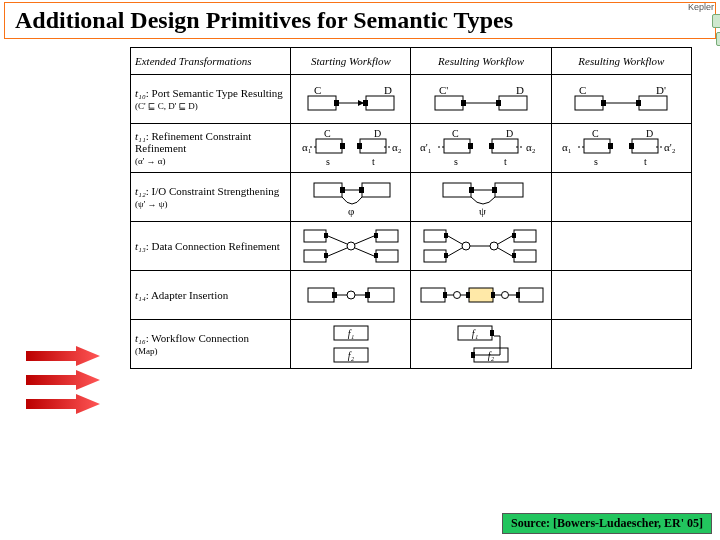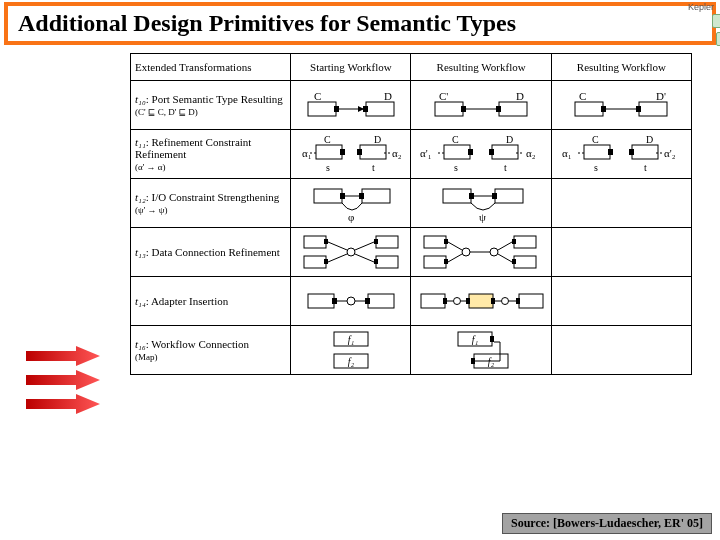--- a/index.html
+++ b/index.html
@@ -1,31 +1,31 @@
 <!DOCTYPE html>
 <html><head>
 <meta charset="utf-8">
 <style>
   body { margin:0; padding:0; font-family:"Times New Roman",serif; background:#fff; width:720px; height:540px; position:relative; }
-  .title-bar { border:4px solid #f97316; margin:2px 4px; padding:4px 10px; font-size:24px; font-weight:bold; background:#fff;}
+  .title-bar { border:1px solid #f97316; margin:2px 4px; padding:4px 10px; font-size:24px; font-weight:bold; background:#fff;}
   .logo { position:absolute; top:2px; right:6px; font-size:9px; color:#555; font-family:Arial,sans-serif;padding-left:27px;}
   .logo-boxes { position:absolute; top:14px; right:8px; }
   .lb { position:absolute; width:16px; height:12px; border:1px solid #7a7; background:#cfe8cf; border-radius:2px;}
   table.main { border-collapse:collapse; margin:8px 0 0 130px; width:562px; table-layout:fixed; }
   table.main td, table.main th { border:1px solid #000; vertical-align:middle; padding:2px 4px; font-size:11px; }
-  table.main th { font-weight:normal; text-align:left; height:22px; }
+  table.main th { font-style:italic; font-weight:normal; text-align:left; height:22px; }
   table.main th.c { text-align:center; }
   td.desc { width:150px; }
   td.dg { text-align:center; height:44px; }
   .tname { font-style:italic; }
   .sub { font-size:9px; }
   svg { display:block; margin:0 auto; }
   .arrows { position:absolute; left:22px; }
   .arrows .ar { width:80px; height:20px; margin:4px 0;}
-  .source { position:absolute; right:8px; bottom:6px; border:1px solid #555; background:#a3a3a3; padding:2px 8px; font-size:12px; font-weight:bold;}
+  .source { position:absolute; right:8px; bottom:6px; border:1px solid #555; background:#22c55e; padding:2px 8px; font-size:12px; font-weight:bold;}
 </style>
 </head>
 <body>
 
 <div class="title-bar">Additional Design Primitives for Semantic Types</div>
 <div class="logo">Kepler</div>
 <div class="logo-boxes">
   <div class="lb" style="top:0;left:0"></div>
 
   <div class="lb" style="top:18px;left:4px"></div>

